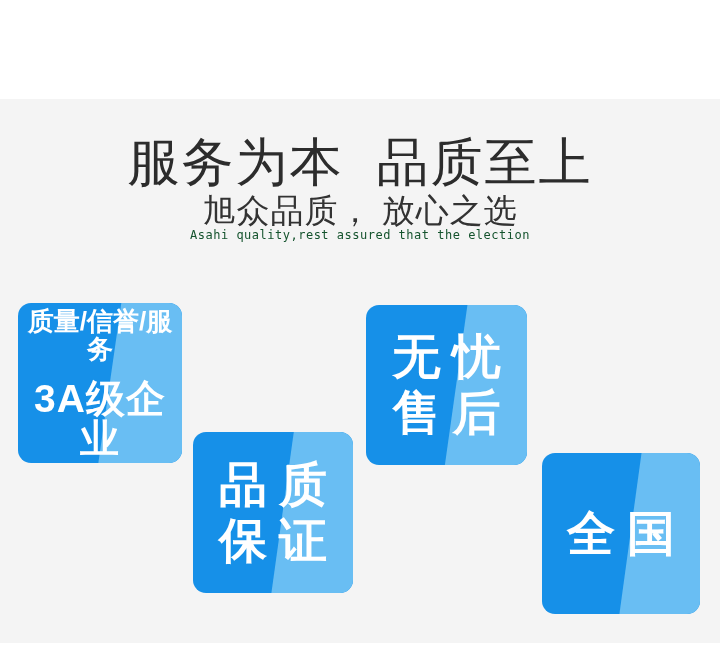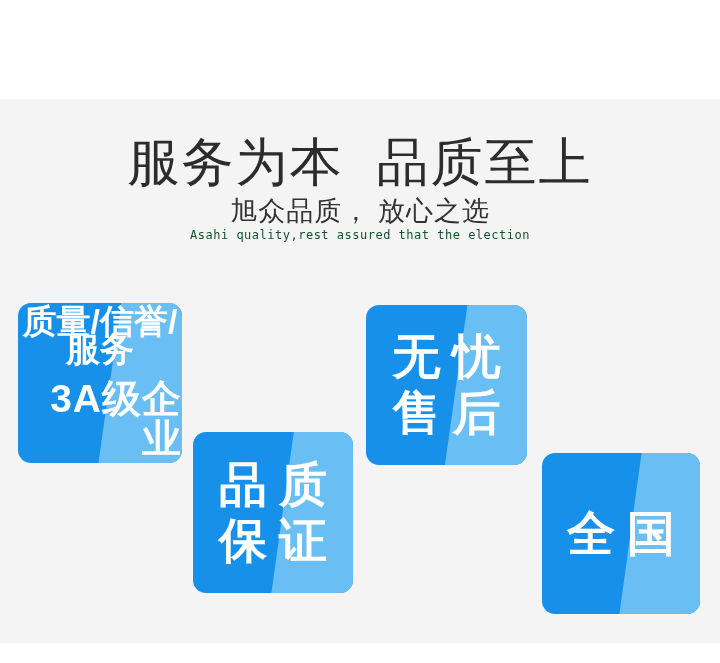--- a/index.html
+++ b/index.html
@@ -38,21 +38,21 @@
     font-size: 52px;
     line-height: 52px;
     font-weight: 300;
     color: #2c2c2c;
     letter-spacing: 2px;
     white-space: pre;
   }
   .page-subtitle {
     margin-top: 9px;
     font-family: "Liberation Serif", "DejaVu Serif", serif;
-    font-size: 27px;
+    font-size: 33px;
     line-height: 28px;
     color: #333333;
     letter-spacing: 1px;
     white-space: pre;
   }
   .page-subtitle-en {
     margin-top: 3px;
     font-family: "DejaVu Sans Mono", "Liberation Mono", monospace;
     font-size: 12px;
     line-height: 14px;
@@ -79,30 +79,29 @@
     background: #69bef3;
     -webkit-clip-path: polygon(63% 0, 100% 0, 100% 100%, 49% 100%);
     clip-path: polygon(63% 0, 100% 0, 100% 100%, 49% 100%);
   }
   .badge .line { position: relative; z-index: 1; }
   .badge-aaa        { left: 18px;  top: 303px; width: 164px; height: 160px; }
   .badge-quality    { left: 193px; top: 432px; width: 160px; height: 161px; }
   .badge-aftersales { left: 366px; top: 305px; width: 161px; height: 160px; }
   .badge-warranty   { left: 542px; top: 453px; width: 158px; height: 161px; }
   .badge-aaa .line1 {
-    font-size: 34px;
+    font-size: 26px;
     line-height: 28px;
     letter-spacing: 0px;
   }
   .badge-aaa .line2 {
     margin-top: 16px;
     font-size: 39px;
     line-height: 40px;
     letter-spacing: 1px;
-    text-align: right;
   }
   .badge-big .line {
     font-size: 48px;
     line-height: 56px;
     letter-spacing: 12px;
     margin-right: -12px; 
   }
 </style>
 </head>
 <body>

